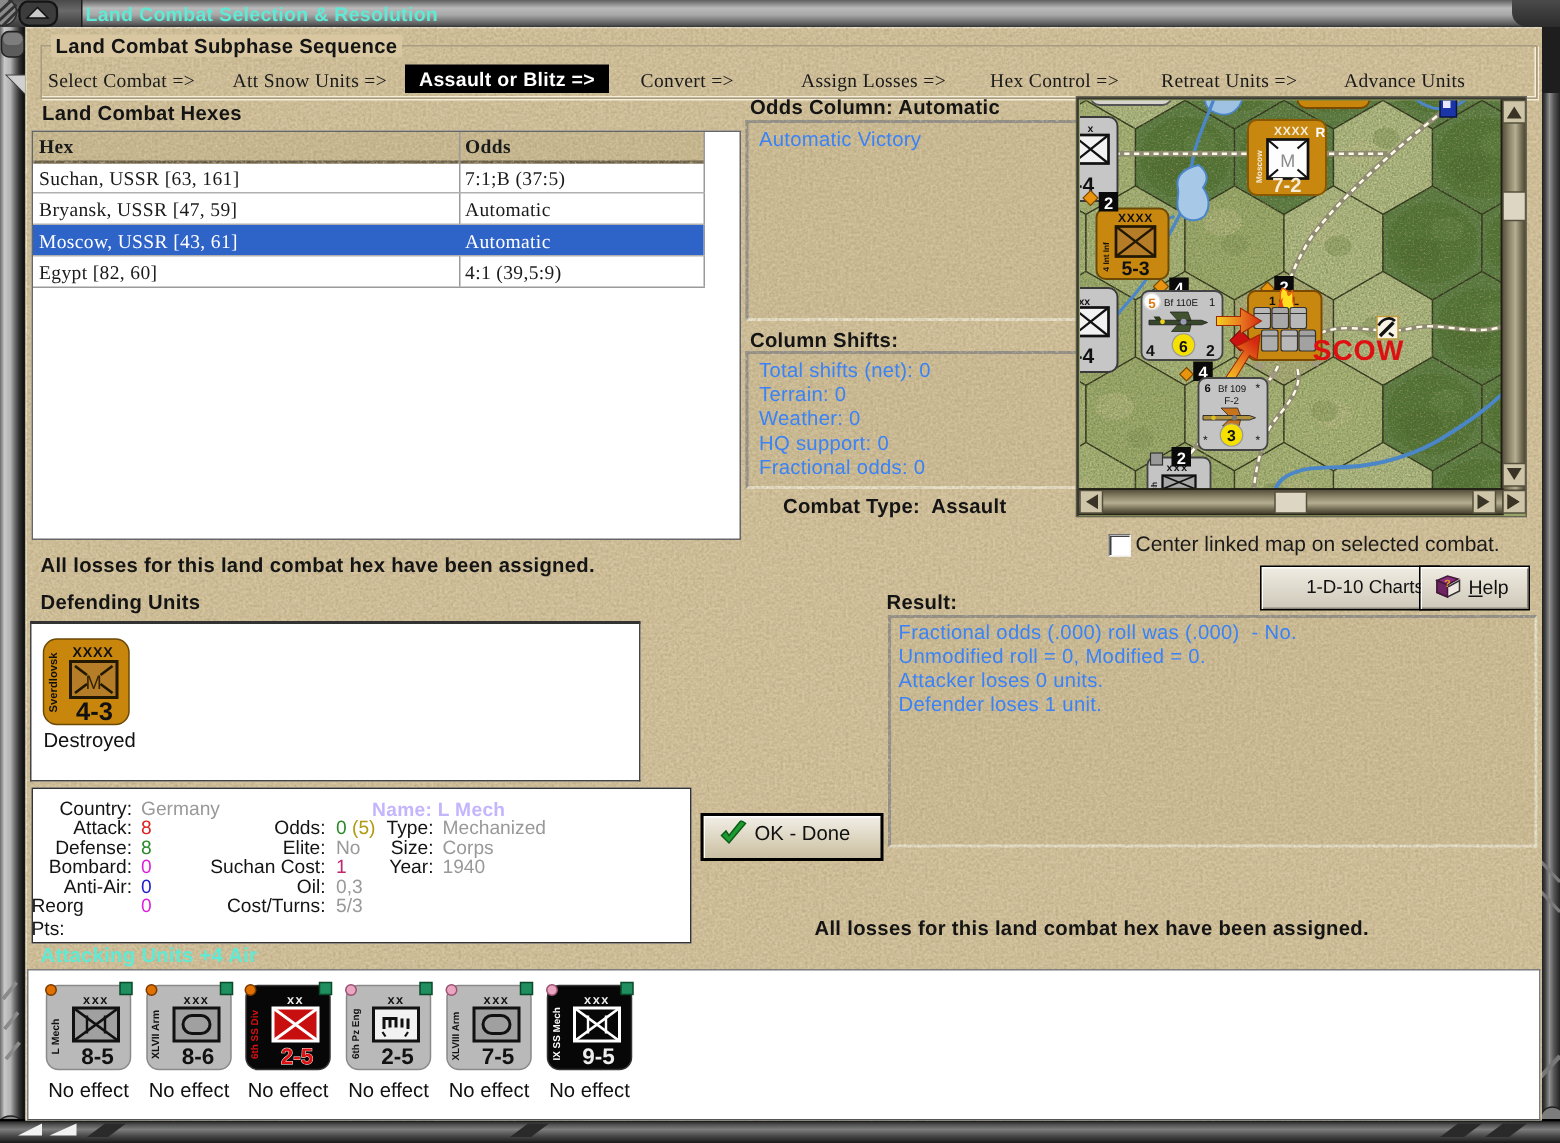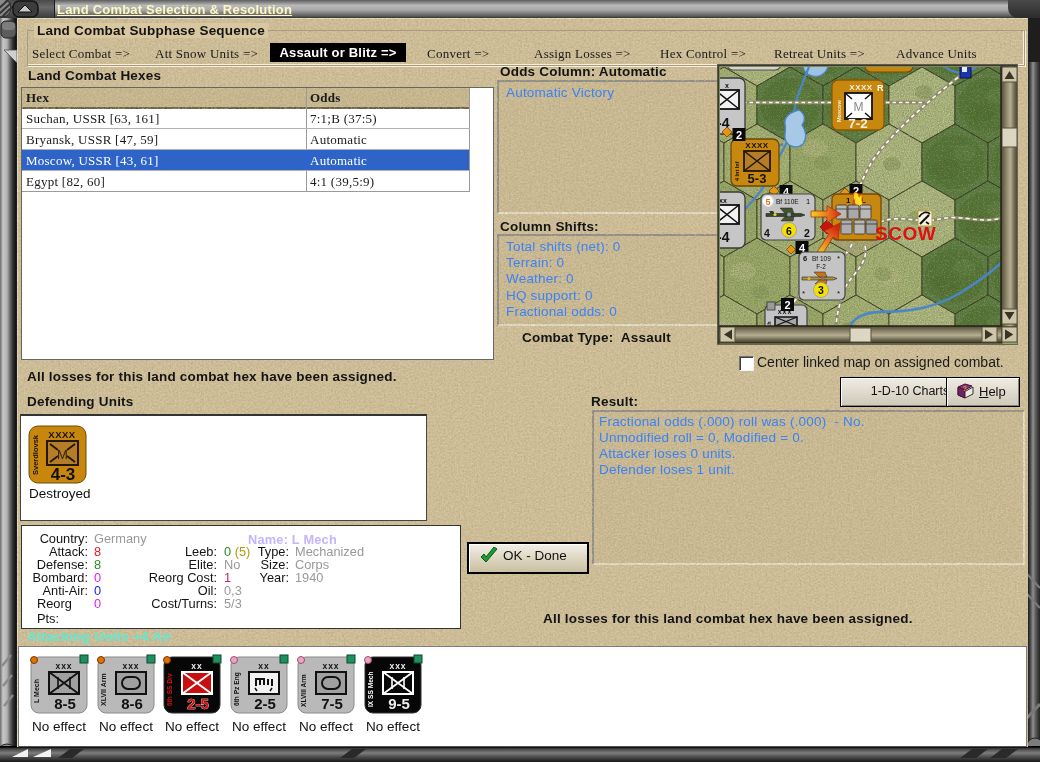--- a/index.html
+++ b/index.html
@@ -49,21 +49,21 @@
 
 <div class="abs" style="left:0;top:0;width:54px;height:18px;background:linear-gradient(#494949,#6a6a6a 40%,#3a3a3a);border-right:1px solid #1c1c1c;"></div>
 
 <svg class="abs" style="left:0;top:0;" width="54" height="18">
   <circle cx="2" cy="8" r="9" fill="#8a8a8a" stroke="#2a2a2a"></circle>
   <path d="M-5,12 L8,0 M-2,15 L11,3 M2,17 L13,6" stroke="#333" stroke-width="2" fill="none"></path>
   <rect x="13" y="1" width="25" height="16" rx="6" fill="#3c3c3c" stroke="#151515" stroke-width="1.5"></rect>
   <path d="M18,12 L25,5 L32,12 Z" fill="#c9c9c9" stroke="#111"></path>
 </svg>
 
-<div class="abs b" style="left:57px;top:2px;font-size:13px;color:#fef9c3;text-decoration:underline;">Land Combat Selection &amp; Resolution</div>
+<div class="abs b" style="left:57px;top:2px;font-size:13px;color:#5eead4;">Land Combat Selection &amp; Resolution</div>
 
 <div class="abs" style="left:1008px;top:0;width:32px;height:18px;background:linear-gradient(#4a4a4a,#2c2c2c);border-radius:0 0 0 10px;"></div>
 
 <div class="abs" style="left:0;top:18px;width:18px;height:744px;background:linear-gradient(to right,#6a6a6a,#c8c8c8 3px,#b2b2b2 7px,#6a6a6a 10px,#303030 13px,#101010 16px,#404040 18px);"></div>
 <svg class="abs" style="left:0;top:18px;" width="18" height="744">
   <rect x="1" y="3" width="15" height="17" rx="5" fill="#5c5c5c" stroke="#222"></rect>
   <rect x="2" y="4" width="13" height="8" rx="4" fill="#7d7d7d"></rect>
   <path d="M4,32 L17,32 L17,45 Z" fill="#d0d0d0" stroke="#444" stroke-width=".7"></path>
   <path d="M2,648 l9,-11 M3,668 l9,-11 M4,688 l9,-11" stroke="#8a8a8a" stroke-width="2.5"></path>
   <circle cx="7" cy="736" r="10" fill="#888" stroke="#222"></circle>
@@ -497,21 +497,21 @@
     <path d="M276,270.5 l-8,5 l0,-10 Z"></path>
     <path d="M296,270.5 l-8,5 l0,-10 Z"></path>
   </g>
 
   <rect x="0.5" y="0.5" width="300" height="280" fill="none" stroke="#6b6555"></rect>
   <path d="M1.5,280 L1.5,1.5 L300,1.5" fill="none" stroke="#3a3a32" stroke-width="1.5"></path>
   <path d="M2.5,262 L284,262 L284,3" fill="none" stroke="#201e16" stroke-width="1"></path>
 </svg>
 
 <div class="abs" style="left:739px;top:356px;width:13px;height:13px;background:#fff;border:1px solid;border-color:#707070 #f5f5f5 #f5f5f5 #707070;box-shadow:inset 1px 1px 0 #404040;"></div>
-<div class="abs" style="left:757px;top:354px;font-size:14px;color:#1a1a1a;">Center linked map on assigned combat.</div>
+<div class="abs" style="left:757px;top:354px;font-size:14px;color:#1a1a1a;">Center linked map on selected combat.</div>
 
 <div class="abs" style="left:840px;top:377px;width:98px;height:28px;background:linear-gradient(#f0ece2,#cdc8b8);border:1px solid #000;box-shadow:inset 1px 1px 0 #fff,inset -1px -1px 0 #88837a;font-size:12.5px;color:#111;text-align:center;line-height:27px;padding-left:20px;">1-D-10 Charts</div>
 
 <div class="abs" style="left:946px;top:377px;width:72px;height:28px;background:linear-gradient(#f0ece2,#cdc8b8);border:1px solid #000;box-shadow:inset 1px 1px 0 #fff,inset -1px -1px 0 #88837a;"></div>
 <svg class="abs" style="left:956px;top:383px;" width="20" height="17">
   <path d="M2,12 L9,15 L17,11 L17,4 L10,8 L2,5 Z" fill="#efe8e0" stroke="#333" stroke-width="1"></path>
   <path d="M2,4 L9,7 L16,3 L9,1 Z" fill="#8a2f7a" stroke="#42173a" stroke-width="1"></path>
   <path d="M2,4 L2,12 L9,15 L9,7 Z" fill="#6d2460" stroke="#42173a" stroke-width="1"></path>
   <text x="9" y="8" font-size="7" fill="#e8a020" font-weight="bold" text-anchor="middle">?</text>
 </svg>
@@ -549,41 +549,41 @@
 <div class="abs" style="left:29px;top:486px;font-size:13.5px;color:#111;">Destroyed</div>
 
 <div class="abs" style="left:21px;top:525px;width:438px;height:102px;background:#fff;border:1px solid #333;"></div>
 
 <div class="abs" style="left:21px;top:525px;width:438px;height:102px;font-size:12.8px;color:#141414;">
   <div class="abs" style="right:371px;top:6px;">Country:</div>
     <div class="abs" style="left:73px;top:6px;color:#999;">Germany</div>
   <div class="abs b" style="left:227px;top:7px;color:#c4b5fd;">Name: L Mech</div>
   <div class="abs" style="right:371px;top:19px;">Attack:</div>
     <div class="abs" style="left:73px;top:19px;color:#d22;">8</div>
-  <div class="abs" style="right:242px;top:19px;">Leeb:</div>
+  <div class="abs" style="right:242px;top:19px;">Odds:</div>
     <div class="abs" style="left:203px;top:19px;color:#2a8a2a;">0 <span style="color:#b09a10;">(5)</span></div>
   <div class="abs" style="right:170px;top:19px;">Type:</div>
     <div class="abs" style="left:274px;top:19px;color:#999;">Mechanized</div>
   <div class="abs" style="right:371px;top:32px;">Defense:</div>
     <div class="abs" style="left:73px;top:32px;color:#2a8a2a;">8</div>
   <div class="abs" style="right:242px;top:32px;">Elite:</div>
     <div class="abs" style="left:203px;top:32px;color:#999;">No</div>
   <div class="abs" style="right:170px;top:32px;">Size:</div>
     <div class="abs" style="left:274px;top:32px;color:#999;">Corps</div>
   <div class="abs" style="right:371px;top:45px;">Bombard:</div>
     <div class="abs" style="left:73px;top:45px;color:#d2d;">0</div>
-  <div class="abs" style="right:242px;top:45px;">Reorg Cost:</div>
+  <div class="abs" style="right:242px;top:45px;">Suchan Cost:</div>
     <div class="abs" style="left:203px;top:45px;color:#c2266e;">1</div>
   <div class="abs" style="right:170px;top:45px;">Year:</div>
     <div class="abs" style="left:274px;top:45px;color:#999;">1940</div>
   <div class="abs" style="right:371px;top:58px;">Anti-Air:</div>
     <div class="abs" style="left:73px;top:58px;color:#22c;">0</div>
   <div class="abs" style="right:242px;top:58px;">Oil:</div>
     <div class="abs" style="left:203px;top:58px;color:#999;">0,3</div>
-  <div class="abs" style="right:383px;top:71px;padding-left:16px;">Reorg Pts:</div>
+  <div class="abs" style="right:383px;top:71px;">Reorg Pts:</div>
     <div class="abs" style="left:73px;top:71px;color:#d2d;">0</div>
   <div class="abs" style="right:242px;top:71px;">Cost/Turns:</div>
     <div class="abs" style="left:203px;top:71px;color:#999;">5/3</div>
 </div>
 
 <div class="abs b" style="left:27px;top:629px;font-size:13.5px;color:#5eead4;">Attacking Units +4 Air</div>
 
 <div class="abs" style="left:18px;top:646px;width:1007px;height:99px;background:#fff;border:1px solid #7d7d7d;border-bottom:1px solid #555;"></div>
 
 <svg class="abs" style="left:28px;top:654px;" width="62" height="62">

